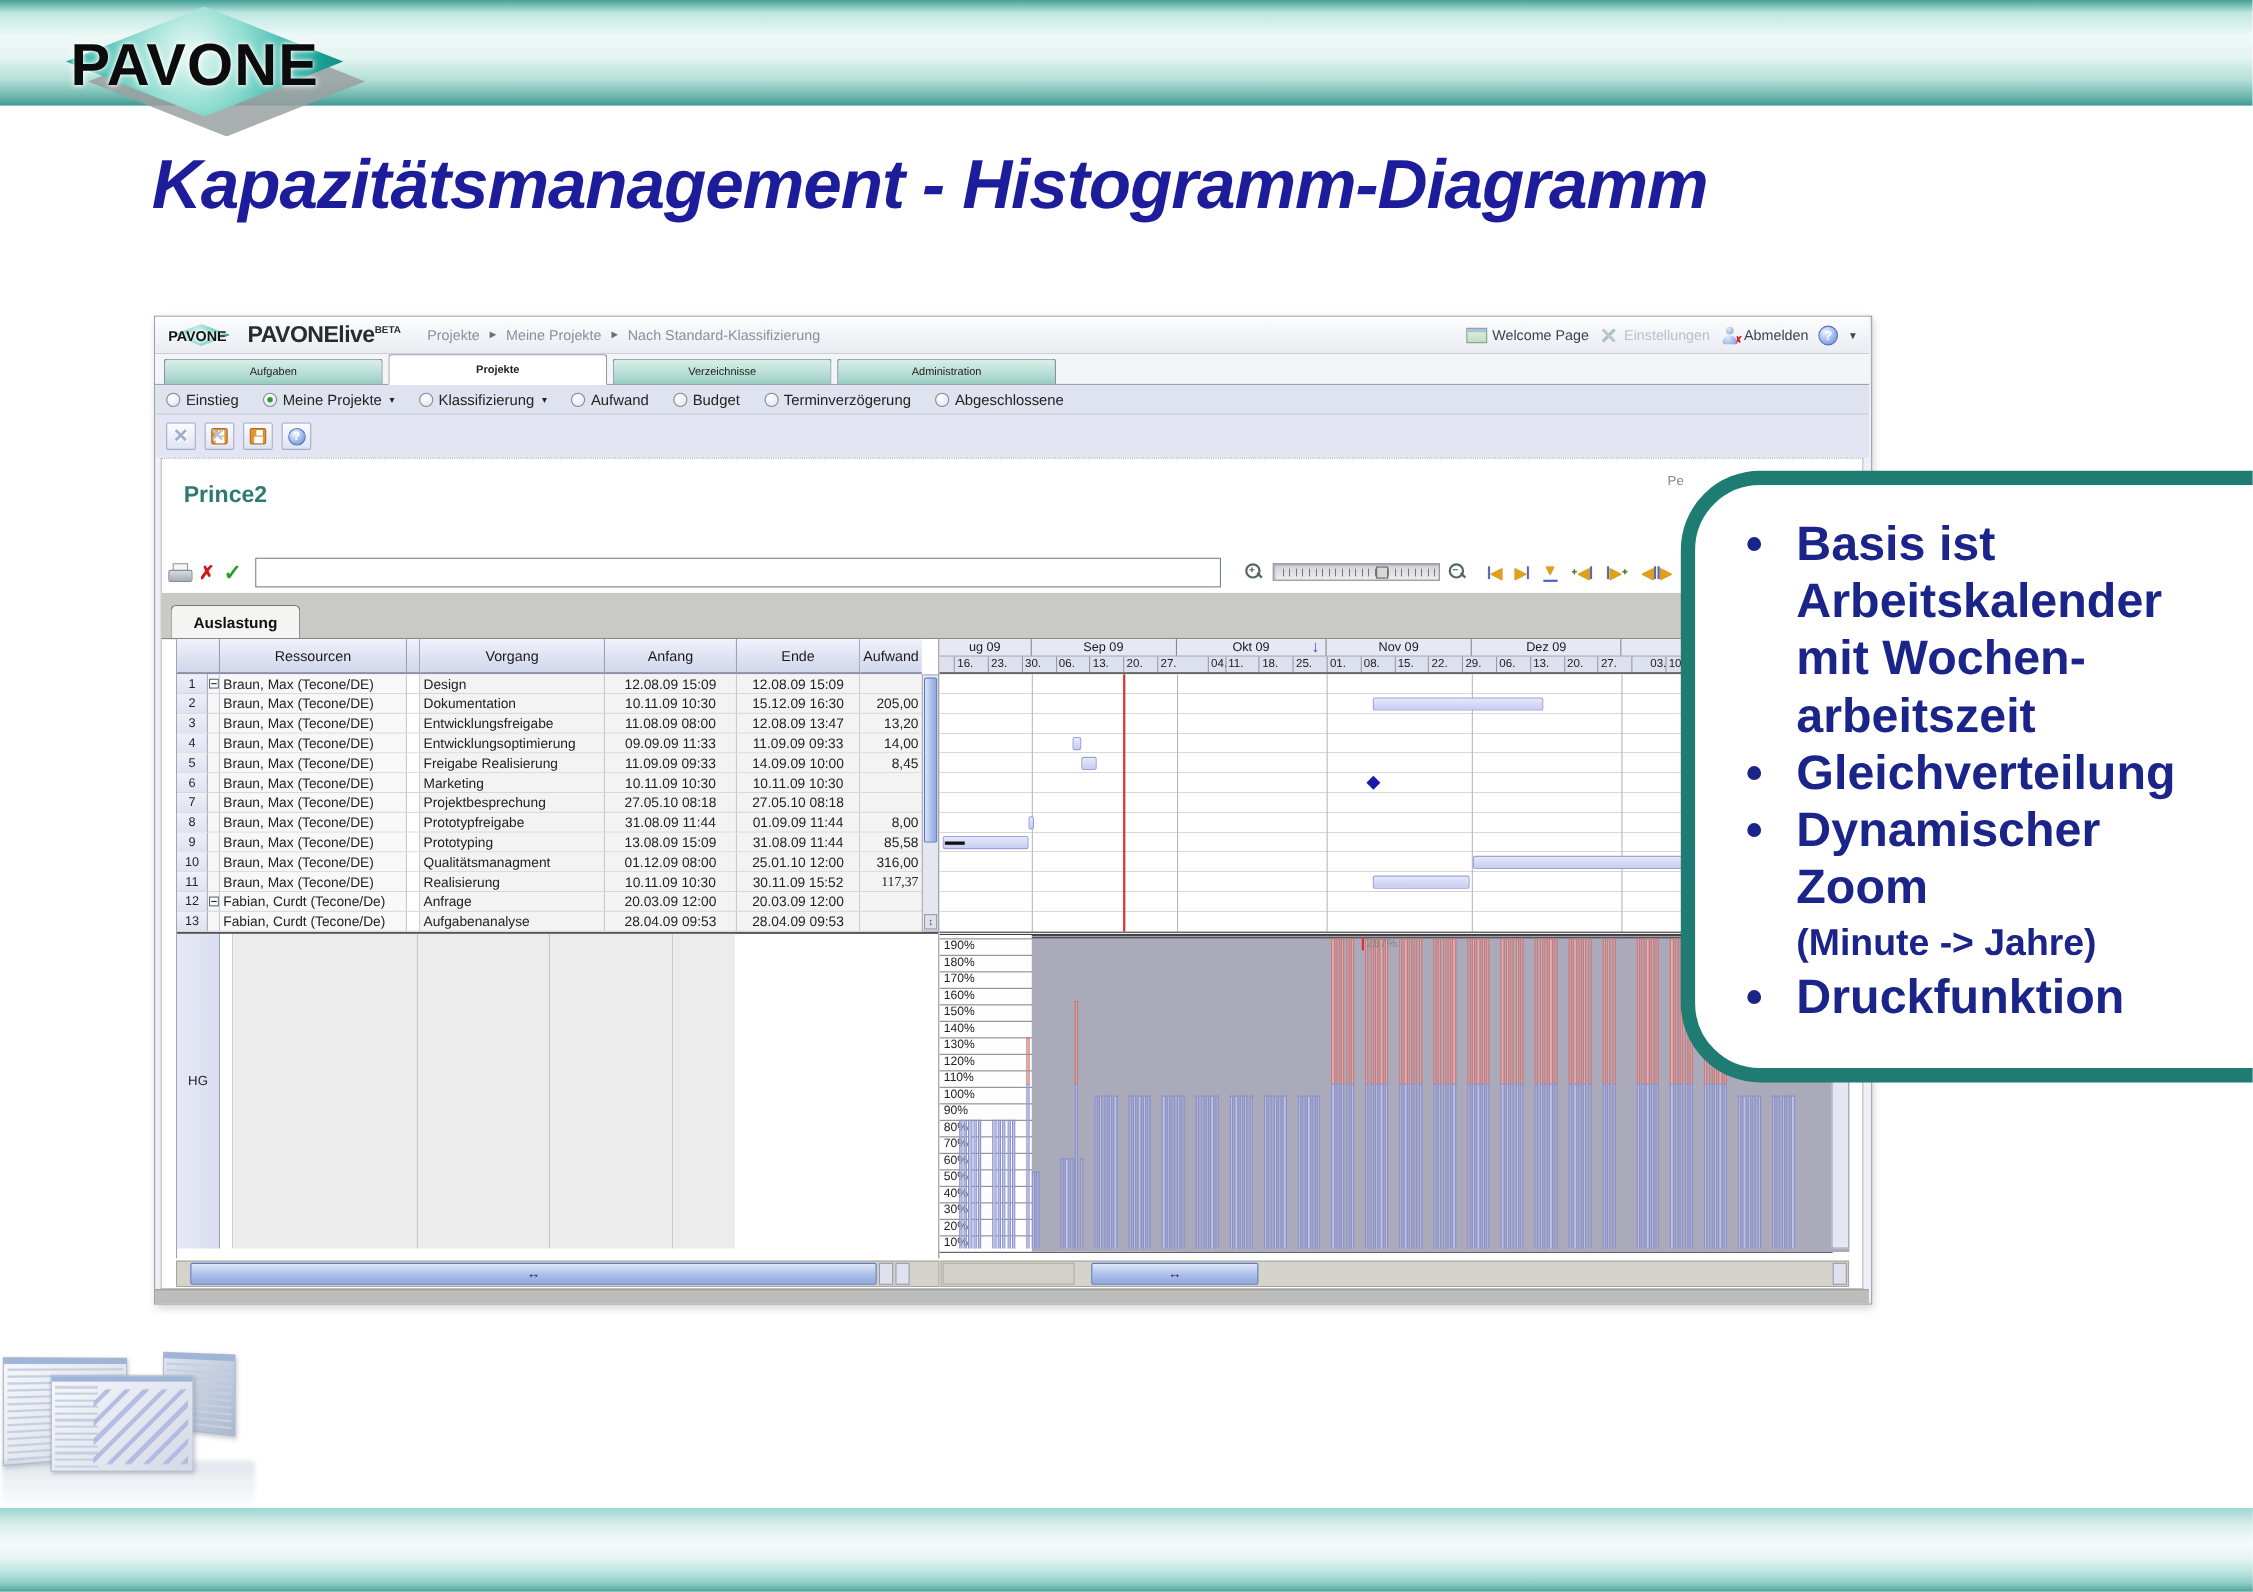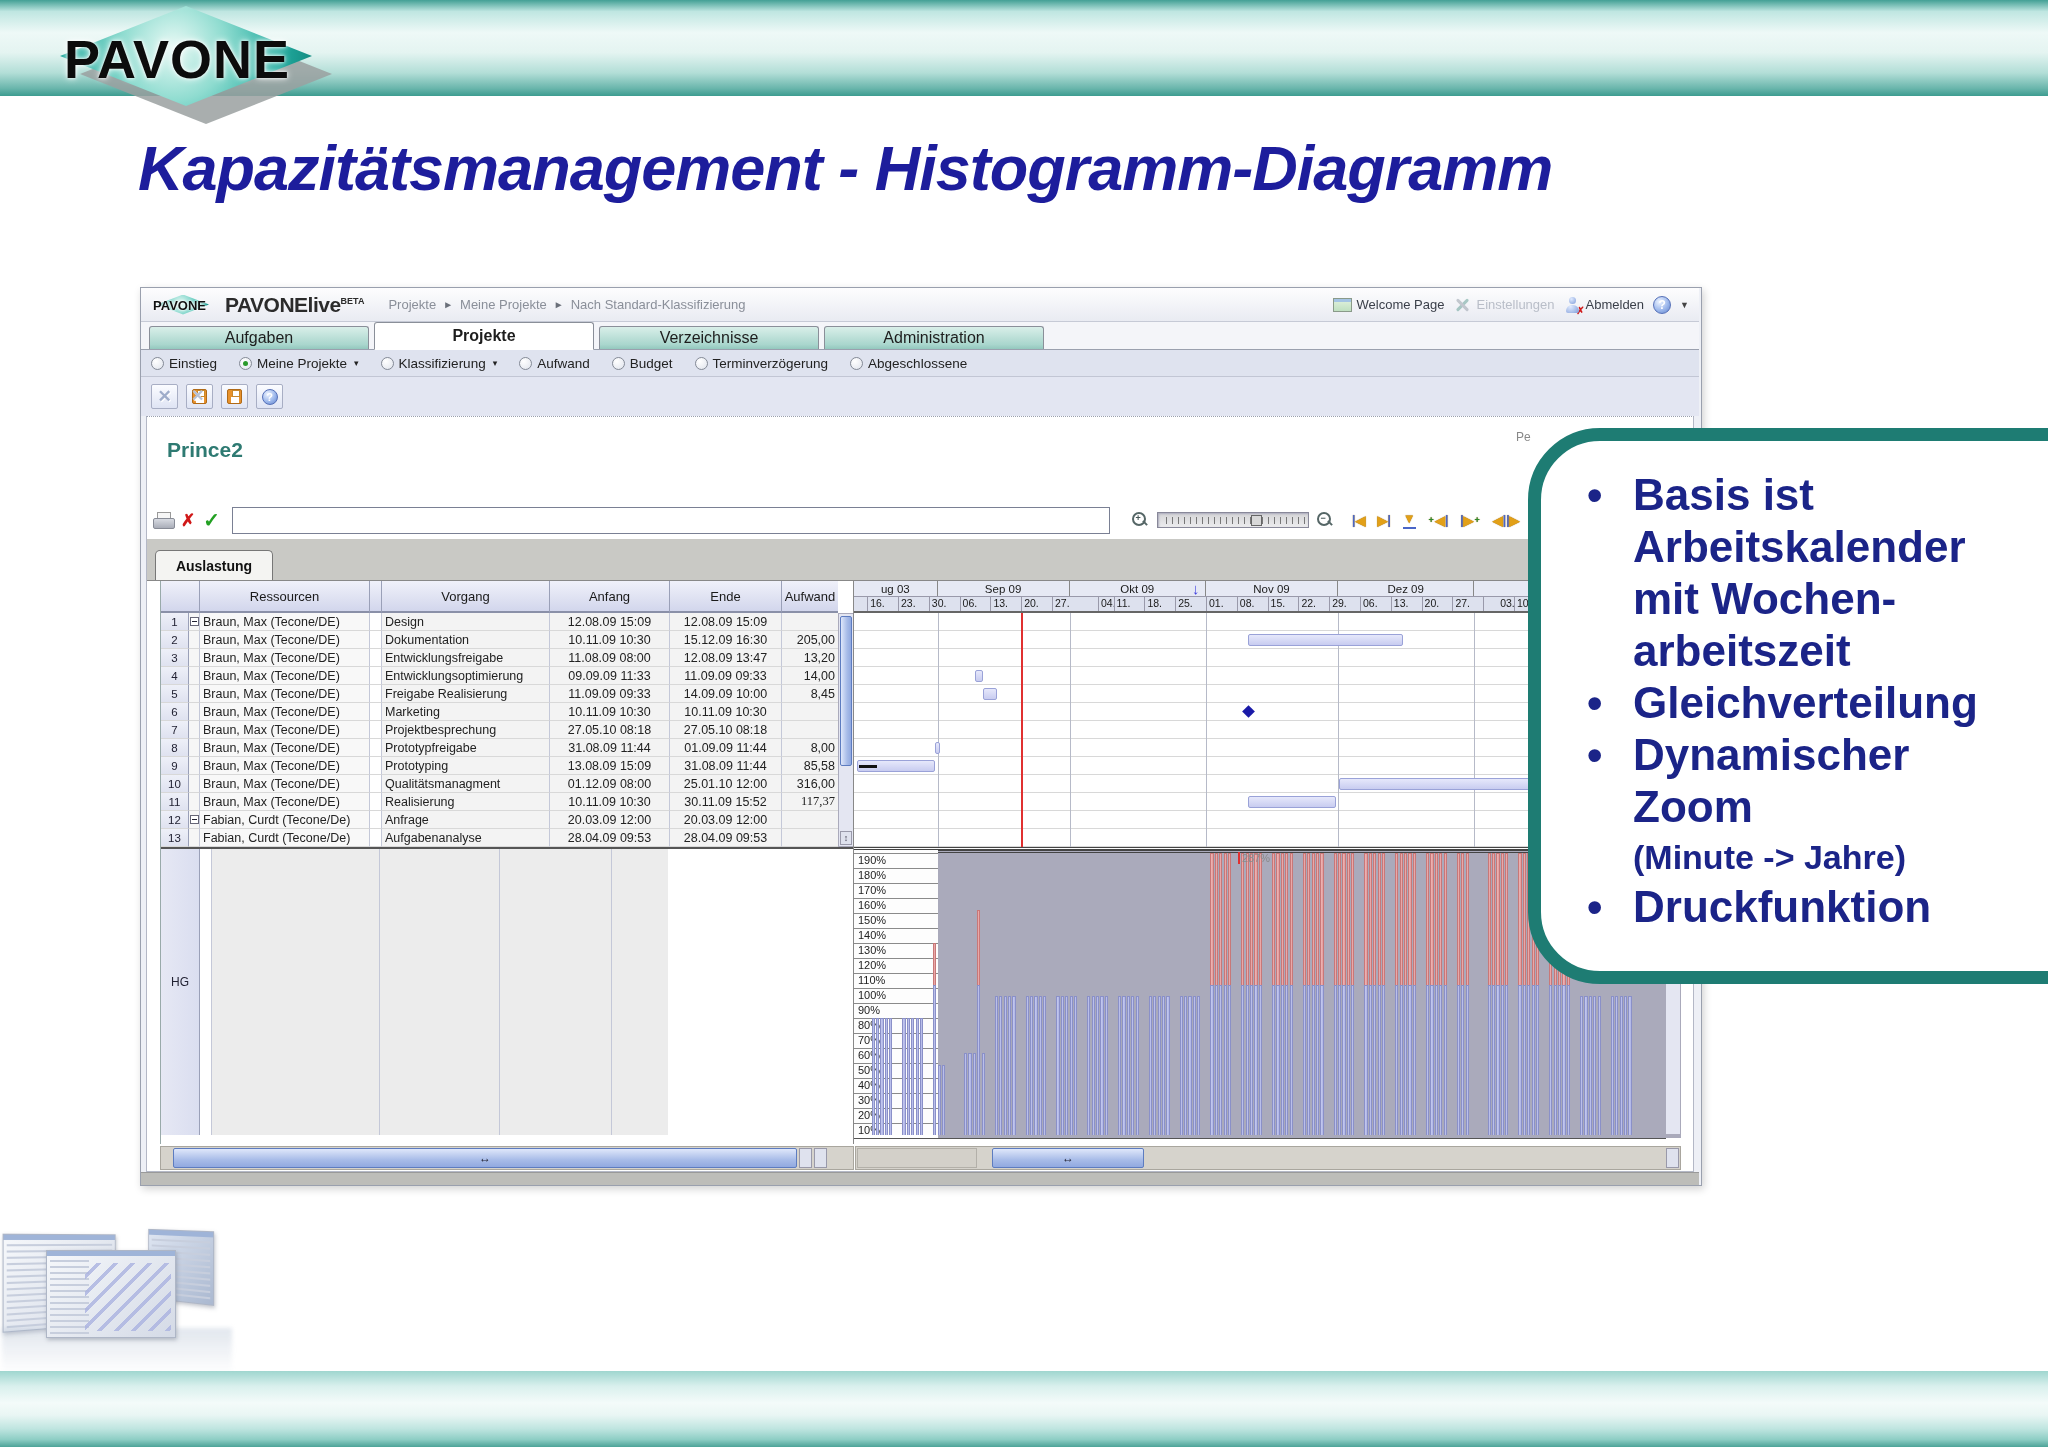--- a/index.html
+++ b/index.html
@@ -56,21 +56,21 @@
   .ic-user::after{content:"";position:absolute;left:2px;bottom:0;width:13px;height:8px;border-radius:6px 6px 2px 2px;
     background:radial-gradient(circle at 35% 20%,#dfeaff,#7f9cd8);}
   .ic-user .badge{position:absolute;right:-4px;bottom:-3px;color:#d01818;font-size:10px;font-weight:bold;}
   .ic-help{width:18px;height:18px;border-radius:50%;border:1px solid #5570b8;color:#fff;font-weight:bold;
     font-size:12px;display:flex;align-items:center;justify-content:center;
     background:radial-gradient(circle at 35% 30%,#eef4ff,#9db8ec 55%,#5f82cc);}
   .caret{font-size:9px;color:#444;}
   
   .tab-row{position:absolute;left:0;top:34px;width:1558px;height:28px;background:#f4f5f9;
     border-bottom:1px solid #9aa0ae;display:flex;align-items:flex-end;padding-left:8px;gap:5px;}
-  .tab{width:220px;height:23px;display:flex;align-items:center;justify-content:center;font-size:16px;
+  .tab{width:199px;height:23px;display:flex;align-items:center;justify-content:center;font-size:10px;
     border:1px solid #8a8f99;border-bottom:none;border-radius:3px 3px 0 0;color:#1d1d1d;
     background:linear-gradient(180deg,#d9efe9,#a9d6cd 80%,#93c8be);}
   .tab.active{height:28px;background:#fff;font-weight:bold;border-bottom:1px solid #fff;margin-bottom:-1px;}
   
   .filter-row{position:absolute;left:0;top:62px;width:1558px;height:27px;background:#dfe3ef;
     border-bottom:1px solid #c2c6d4;display:flex;align-items:center;gap:22px;padding-left:10px;font-size:13.5px;}
   .fitem{display:flex;align-items:center;gap:5px;}
   .radio{width:13px;height:13px;border-radius:50%;border:1px solid #848a96;flex:none;
     background:radial-gradient(circle at 35% 30%,#ffffff,#dfe3ec);position:relative;}
   .radio.sel::after{content:"";position:absolute;left:3px;top:3px;width:5px;height:5px;border-radius:50%;background:#2a9a2a;}
@@ -494,21 +494,21 @@
         <div class="hgcell" style="width:56px;border-right:none;"></div>
       </div>
       <div class="vscroll" style="left:677px;top:32px;height:234px;">
         <div class="vthumb" style="top:2px;height:150px;"></div>
         <div style="position:absolute;left:1px;bottom:1px;width:12px;height:14px;background:#dfe2ee;border:1px solid #99a;font-size:9px;text-align:center;line-height:13px;color:#445;">↕</div>
       </div>
     </div>
 
     <div class="gantt" id="gantt">
         <div class="g-months">
-          <div class="g-month" style="left: 0px; width: 83.6px;">ug 03</div>
+          <div class="g-month" style="left: 0px; width: 83.6px;">ug 09</div>
           <div class="g-month" style="left: 83.6px; width: 132px;">Sep 09</div>
           <div class="g-month" style="left: 215.6px; width: 136.4px;">Okt 09</div>
           <div class="g-month" style="left: 352px; width: 132px;">Nov 09</div>
           <div class="g-month" style="left: 484px; width: 136.4px;">Dez 09</div>
           <div class="g-month" style="left: 620.4px; width: 191.6px;">Ja</div>
           <div class="g-marker" style="left: 338px;">↓</div>
         </div>
         <div class="g-weeks">
           <div class="g-week" style="left: 13.2px; width: 29.8px;">16.</div>
           <div class="g-week" style="left: 44px; width: 29.8px;">23.</div>

